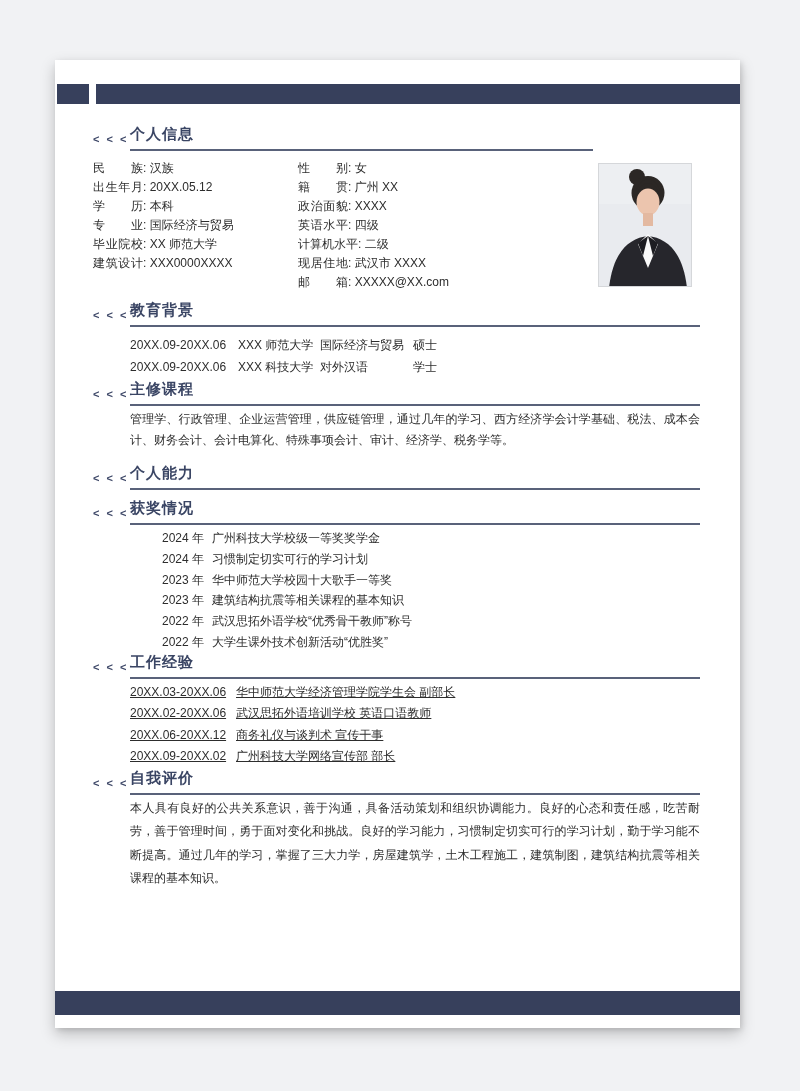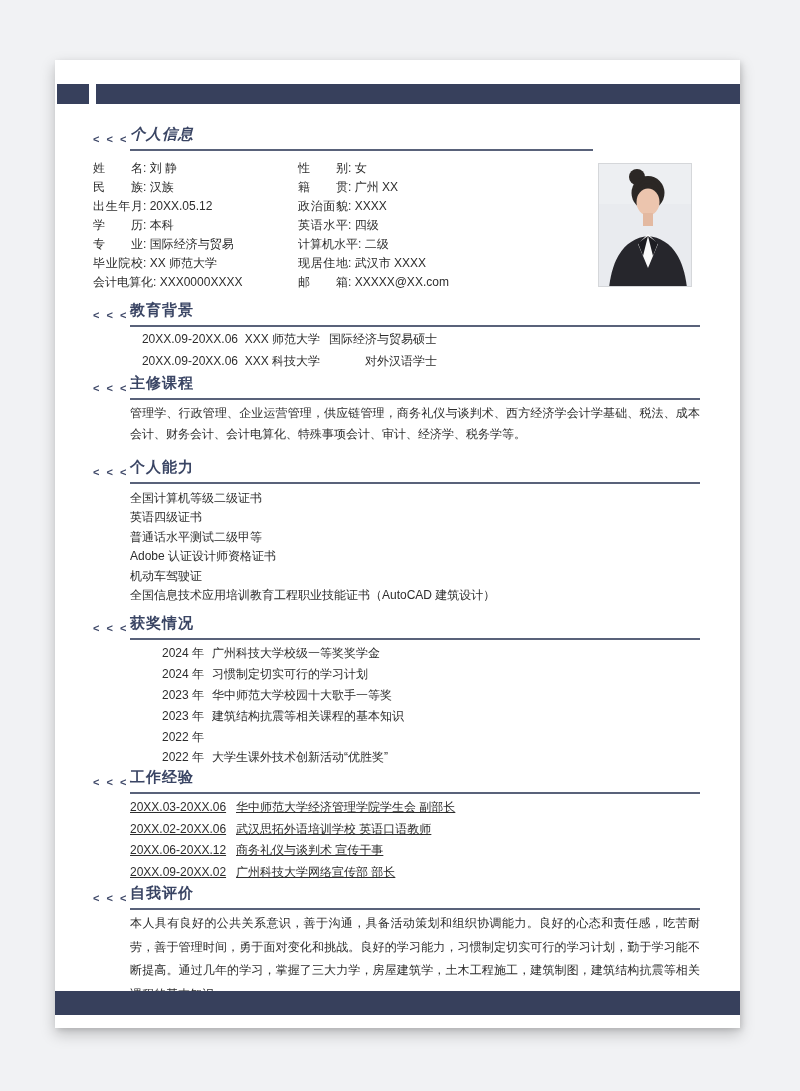--- a/index.html
+++ b/index.html
@@ -25,37 +25,37 @@
   .content {
     position:absolute; top:44px; left:38px; right:40px;
     color:#2d2d2d; font-size:12px;
   }
   .sec-header { display:flex; align-items:flex-end; }
   .chev {
     width:37px; color:#3d4767; font-size:11px; font-weight:bold;
     letter-spacing:2px; padding-bottom:6px; white-space:nowrap;
   }
   .rule-wrap { flex:1; border-bottom:2px solid #59627a; padding-bottom:5px; }
-  .rule-wrap.short { flex:none; width:463px;font-style:italic; }
+  .rule-wrap.short { flex:none; width:463px; }
   .sec-title { font-size:15px; font-weight:bold; color:#3a4564; letter-spacing:1px; }
 
   .body-block { margin-left:37px; }
 
   
   .info-grid { display:flex; margin-top:8px; line-height:19px; }
   .col-l { width:205px; }
   .col-r { flex:1; }
   .flabel {
     display:inline-block; min-width:50px;
     text-align:justify; text-align-last:justify; vertical-align:top;
   }
   .fvalue::before { content:": "; white-space:pre; }
 
   
-  .edu-block { margin-top:2px;text-align:right; }
+  .edu-block { margin-top:8px; }
   .edu-row { display:flex; line-height:21.5px; }
   .edu-period { width:108px; }
   .edu-school { width:82px; }
   .edu-major  { width:93px; }
 
   
   .courses-p { margin-top:3px; line-height:20.5px; text-align:justify; }
   .eval-p    { margin-top:2px; line-height:23.5px; text-align:justify; }
 
   
@@ -114,27 +114,26 @@
   </div>
 
   <div class="content">
 
     <div class="sec-header m-s1">
       <span class="chev">&lt; &lt; &lt;</span>
       <div class="rule-wrap short"><span class="sec-title">个人信息</span></div>
     </div>
     <div class="info-grid">
       <div class="col-l">
-        <div class="info-row"><span class="flabel">姓名</span><span class="fvalue">刘 静</span></div>
         <div class="info-row"><span class="flabel">民族</span><span class="fvalue">汉族</span></div>
         <div class="info-row"><span class="flabel">出生年月</span><span class="fvalue">20XX.05.12</span></div>
         <div class="info-row"><span class="flabel">学历</span><span class="fvalue">本科</span></div>
         <div class="info-row"><span class="flabel">专业</span><span class="fvalue">国际经济与贸易</span></div>
         <div class="info-row"><span class="flabel">毕业院校</span><span class="fvalue">XX 师范大学</span></div>
-        <div class="info-row"><span class="flabel">会计电算化</span><span class="fvalue">XXX0000XXXX</span></div>
+        <div class="info-row"><span class="flabel">建筑设计</span><span class="fvalue">XXX0000XXXX</span></div>
       </div>
       <div class="col-r">
         <div class="info-row"><span class="flabel">性别</span><span class="fvalue">女</span></div>
         <div class="info-row"><span class="flabel">籍贯</span><span class="fvalue">广州 XX</span></div>
         <div class="info-row"><span class="flabel">政治面貌</span><span class="fvalue">XXXX</span></div>
         <div class="info-row"><span class="flabel">英语水平</span><span class="fvalue">四级</span></div>
         <div class="info-row"><span class="flabel">计算机水平</span><span class="fvalue">二级</span></div>
         <div class="info-row"><span class="flabel">现居住地</span><span class="fvalue">武汉市 XXXX</span></div>
         <div class="info-row"><span class="flabel">邮箱</span><span class="fvalue">XXXXX@XX.com</span></div>
       </div>
@@ -156,34 +155,26 @@
         <span class="edu-school">XXX 科技大学</span>
         <span class="edu-major">对外汉语</span>
         <span class="edu-degree">学士</span>
       </div>
     </div>
 
     <div class="sec-header m-s3">
       <span class="chev">&lt; &lt; &lt;</span>
       <div class="rule-wrap"><span class="sec-title">主修课程</span></div>
     </div>
-    <p class="body-block courses-p">管理学、行政管理、企业运营管理，供应链管理，商务礼仪与谈判术、西方经济学会计学基础、税法、成本会计、财务会计、会计电算化、特殊事项会计、审计、经济学、税务学等。</p>
+    <p class="body-block courses-p">管理学、行政管理、企业运营管理，供应链管理，通过几年的学习、西方经济学会计学基础、税法、成本会计、财务会计、会计电算化、特殊事项会计、审计、经济学、税务学等。</p>
 
     <div class="sec-header m-s4">
       <span class="chev">&lt; &lt; &lt;</span>
       <div class="rule-wrap"><span class="sec-title">个人能力</span></div>
     </div>
-    <ul class="body-block ability-list">
-      <li>全国计算机等级二级证书</li>
-      <li>英语四级证书</li>
-      <li>普通话水平测试二级甲等</li>
-      <li>Adobe 认证设计师资格证书</li>
-      <li>机动车驾驶证</li>
-      <li>全国信息技术应用培训教育工程职业技能证书（AutoCAD 建筑设计）</li>
-    </ul>
 
     <div class="sec-header m-s5">
       <span class="chev">&lt; &lt; &lt;</span>
       <div class="rule-wrap"><span class="sec-title">获奖情况</span></div>
     </div>
     <div class="body-block award-block">
       <div class="award-row">
           <span class="award-year">2024 年</span>
           <span class="award-text">广州科技大学校级一等奖奖学金</span>
         </div>
@@ -194,20 +185,21 @@
       <div class="award-row">
           <span class="award-year">2023 年</span>
           <span class="award-text">华中师范大学校园十大歌手一等奖</span>
         </div>
       <div class="award-row">
           <span class="award-year">2023 年</span>
           <span class="award-text">建筑结构抗震等相关课程的基本知识</span>
         </div>
       <div class="award-row">
           <span class="award-year">2022 年</span>
+          <span class="award-text">武汉思拓外语学校“优秀骨干教师”称号</span>
         </div>
       <div class="award-row">
           <span class="award-year">2022 年</span>
           <span class="award-text">大学生课外技术创新活动“优胜奖”</span>
         </div>
     </div>
 
     <div class="sec-header m-s6">
       <span class="chev">&lt; &lt; &lt;</span>
       <div class="rule-wrap"><span class="sec-title">工作经验</span></div>

